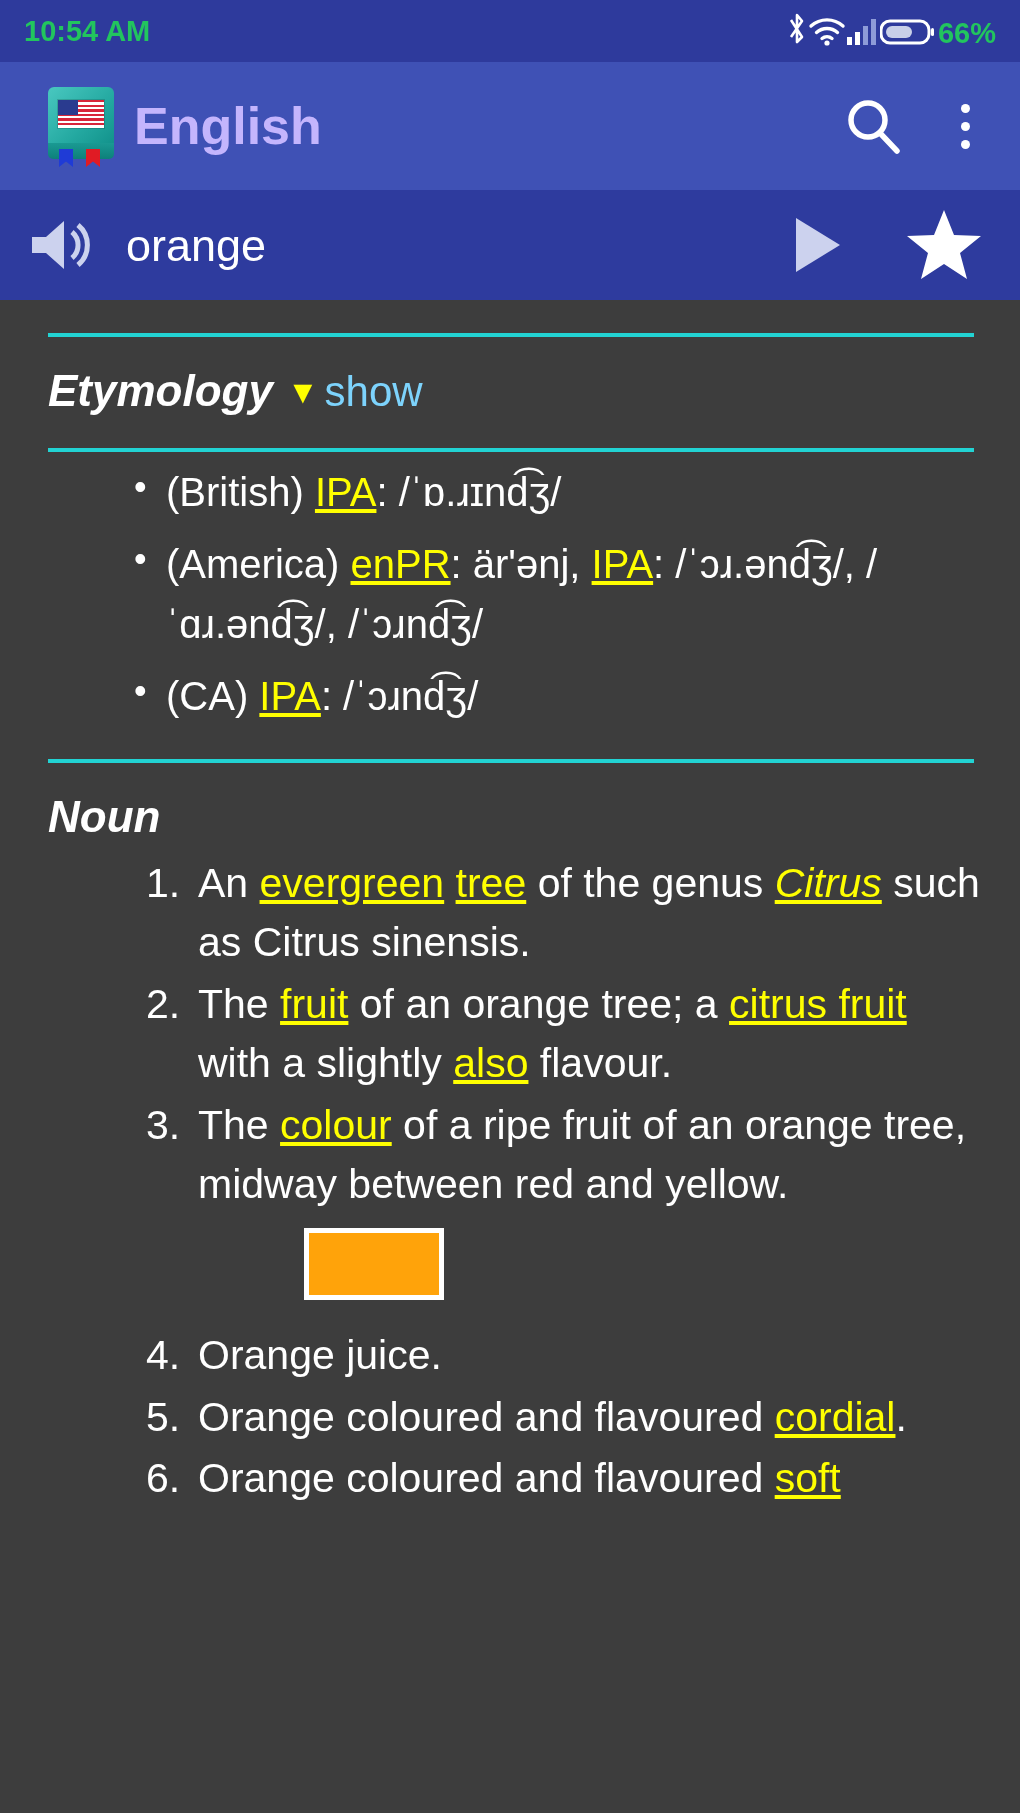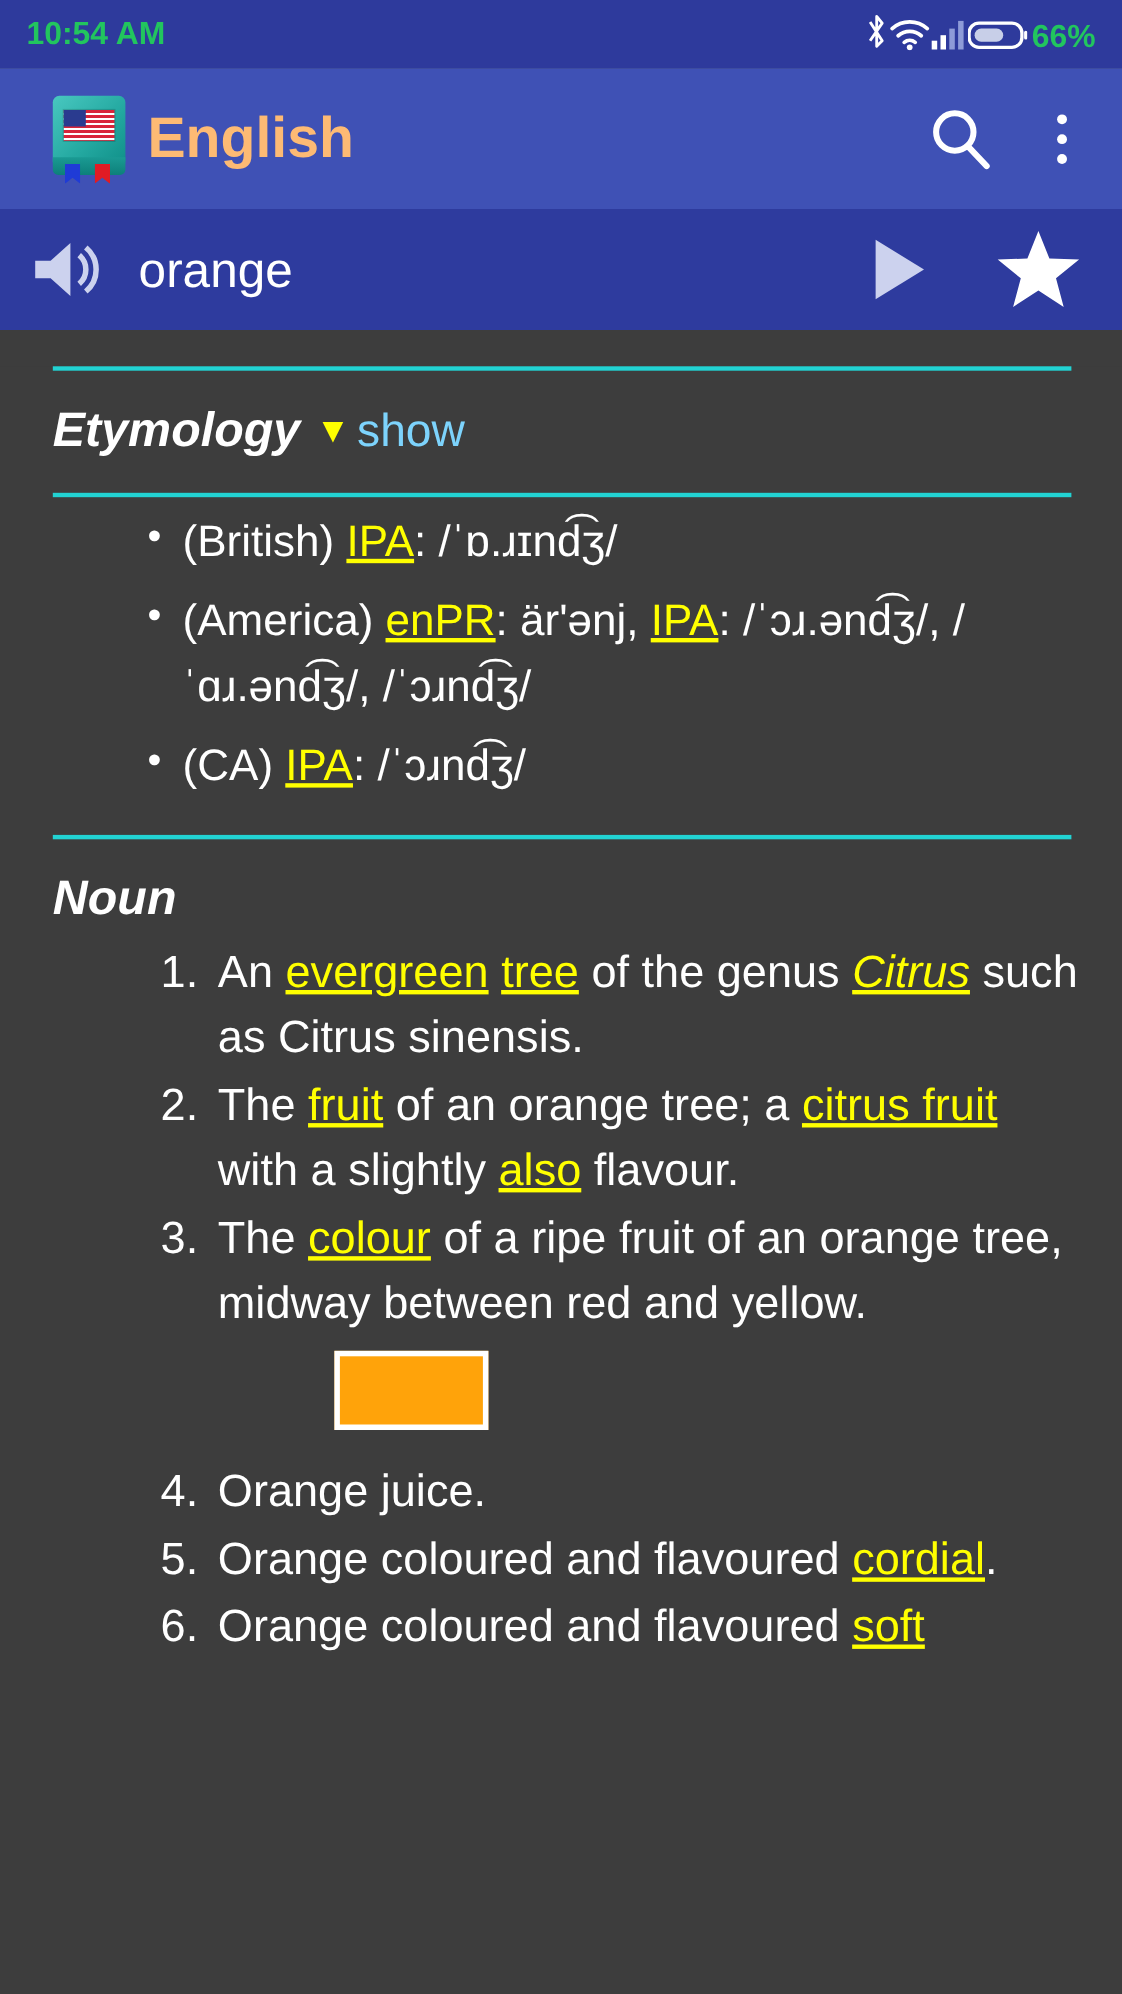--- a/index.html
+++ b/index.html
@@ -104,21 +104,21 @@
     left: 13px;
     background: #1f3bd6;
     clip-path: polygon(0 0, 100% 0, 100% 100%, 50% 70%, 0 100%);
   }
   .app-icon .ribbon-r {
     left: 40px;
     background: #e01b24;
     clip-path: polygon(0 0, 100% 0, 100% 100%, 50% 70%, 0 100%);
   }
   .app-title {
-    color: #fdba74;
+    color: #c4b5fd;
     font-size: 52px;
     font-weight: bold;
     margin-left: 16px;
     line-height: 1;
   }
   .app-bar-actions {
     margin-left: auto;
     display: flex;
     align-items: center;
     gap: 46px;

